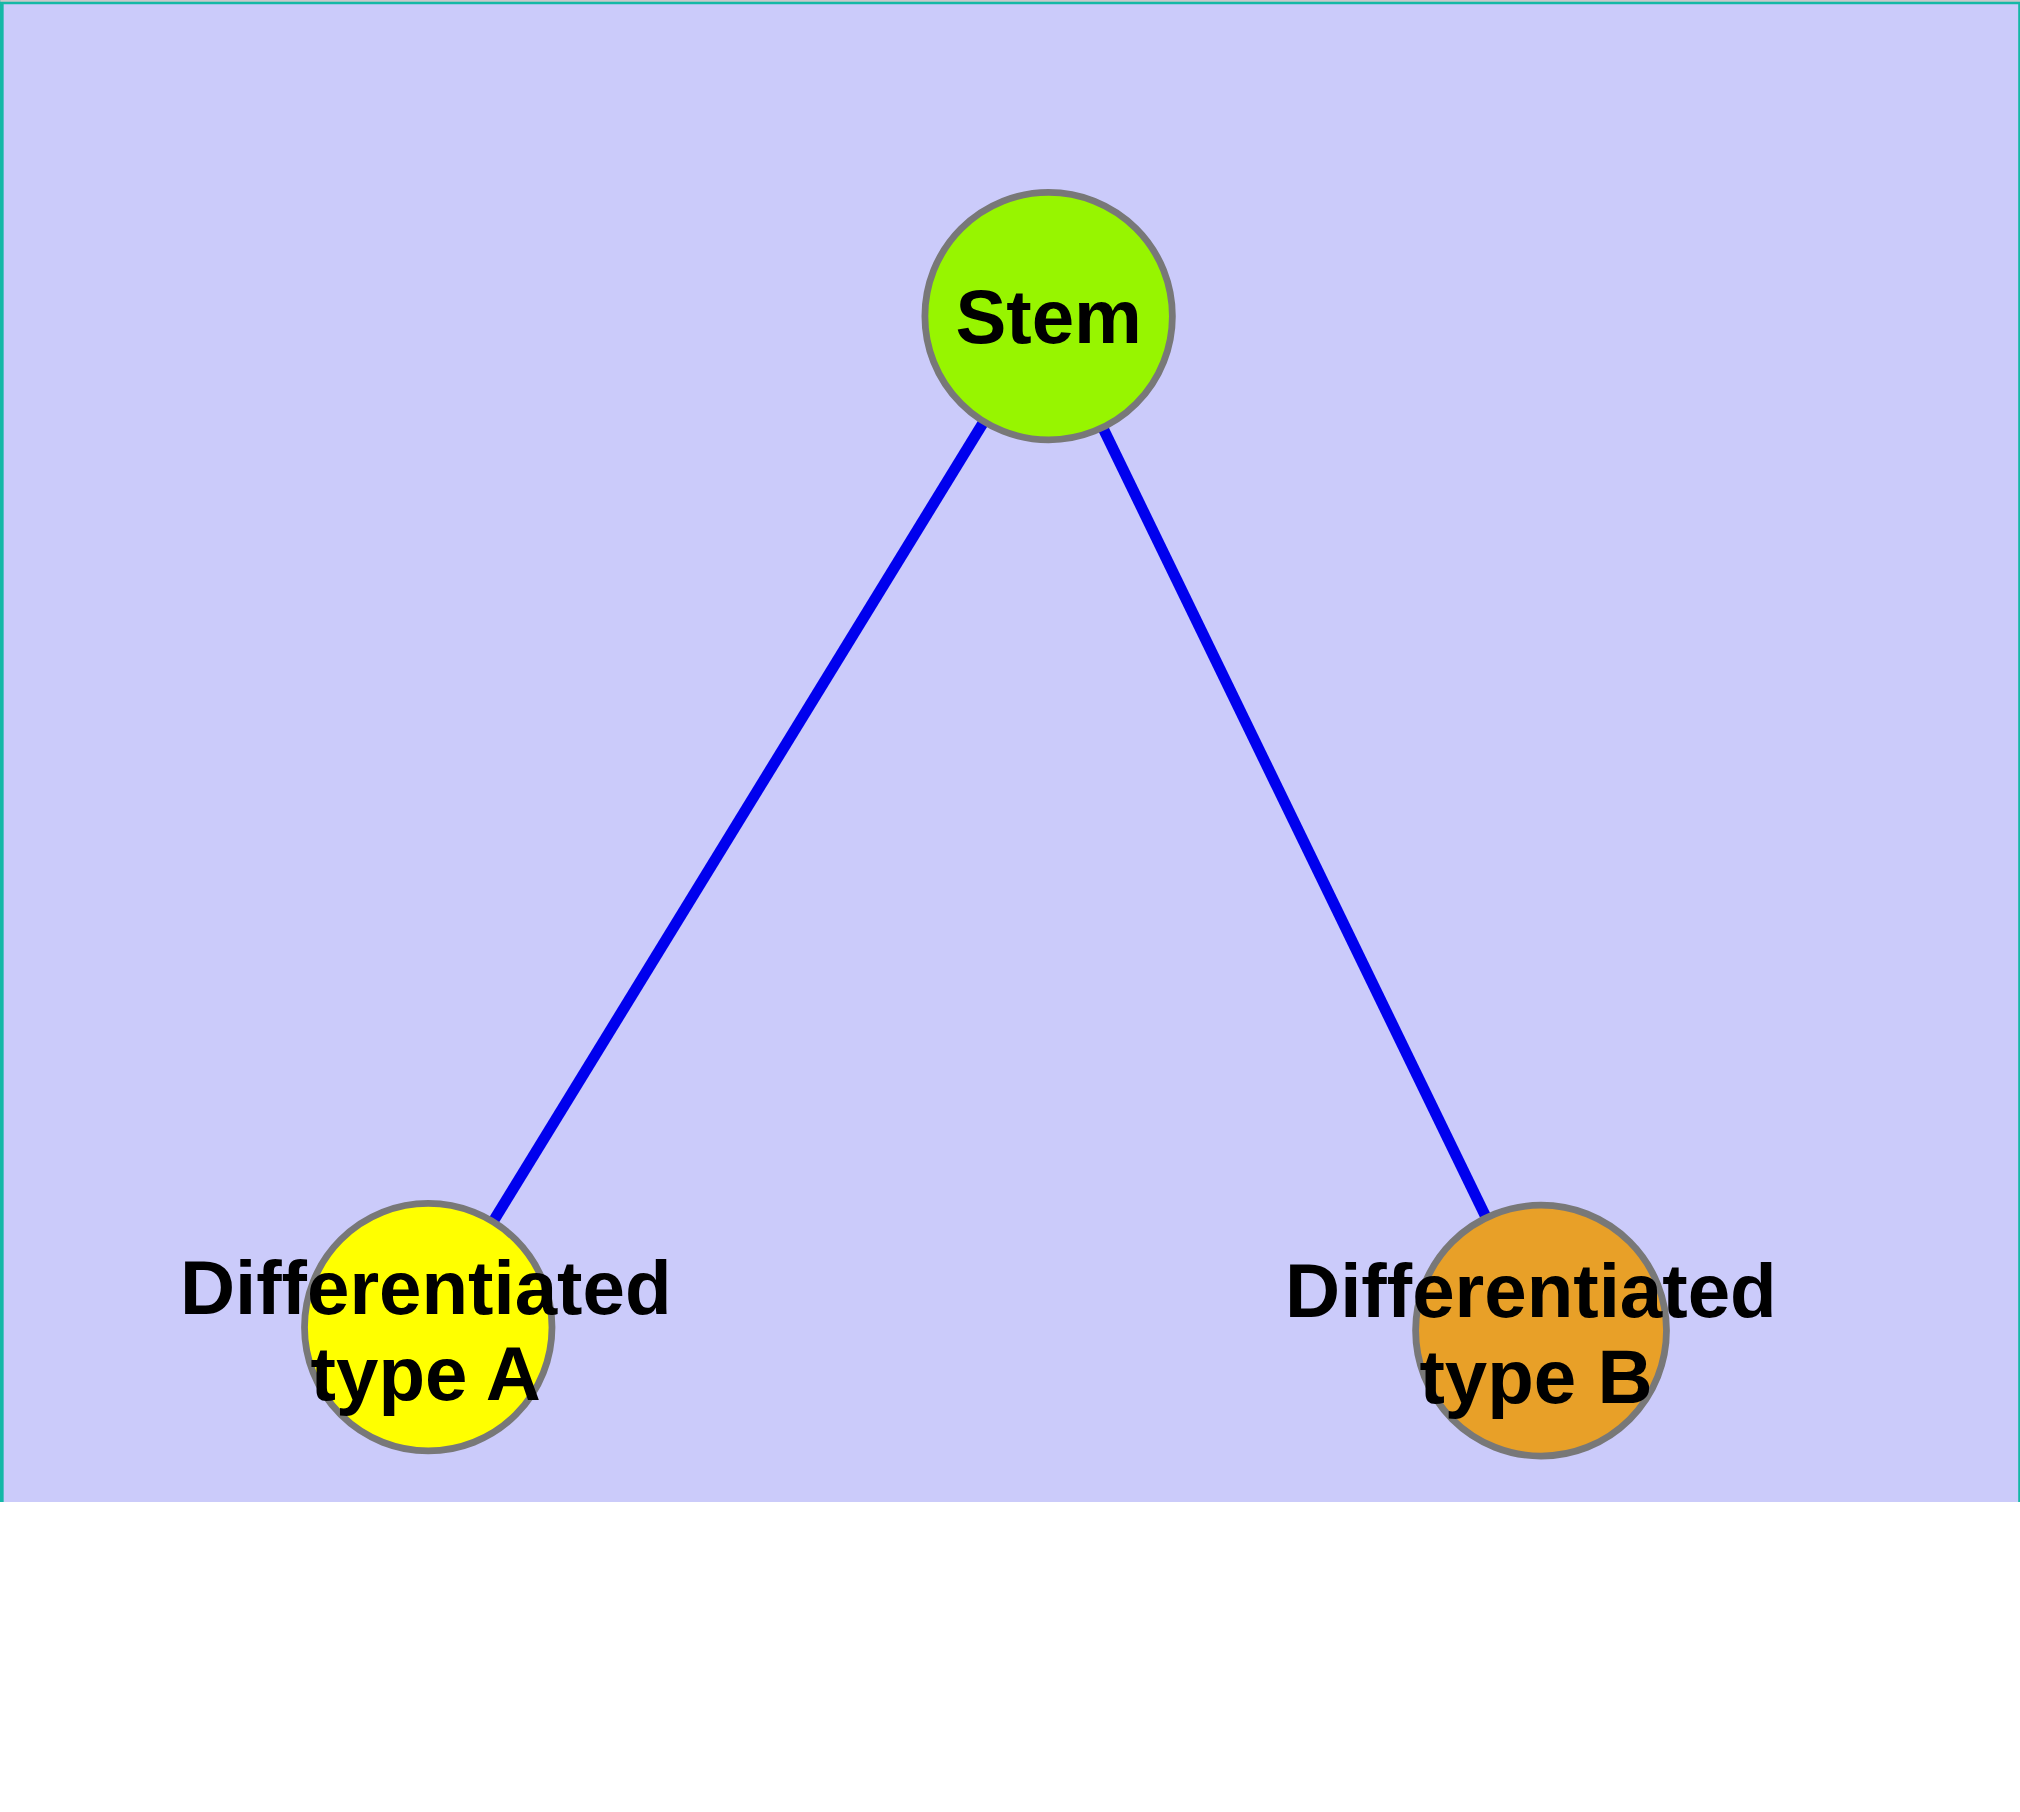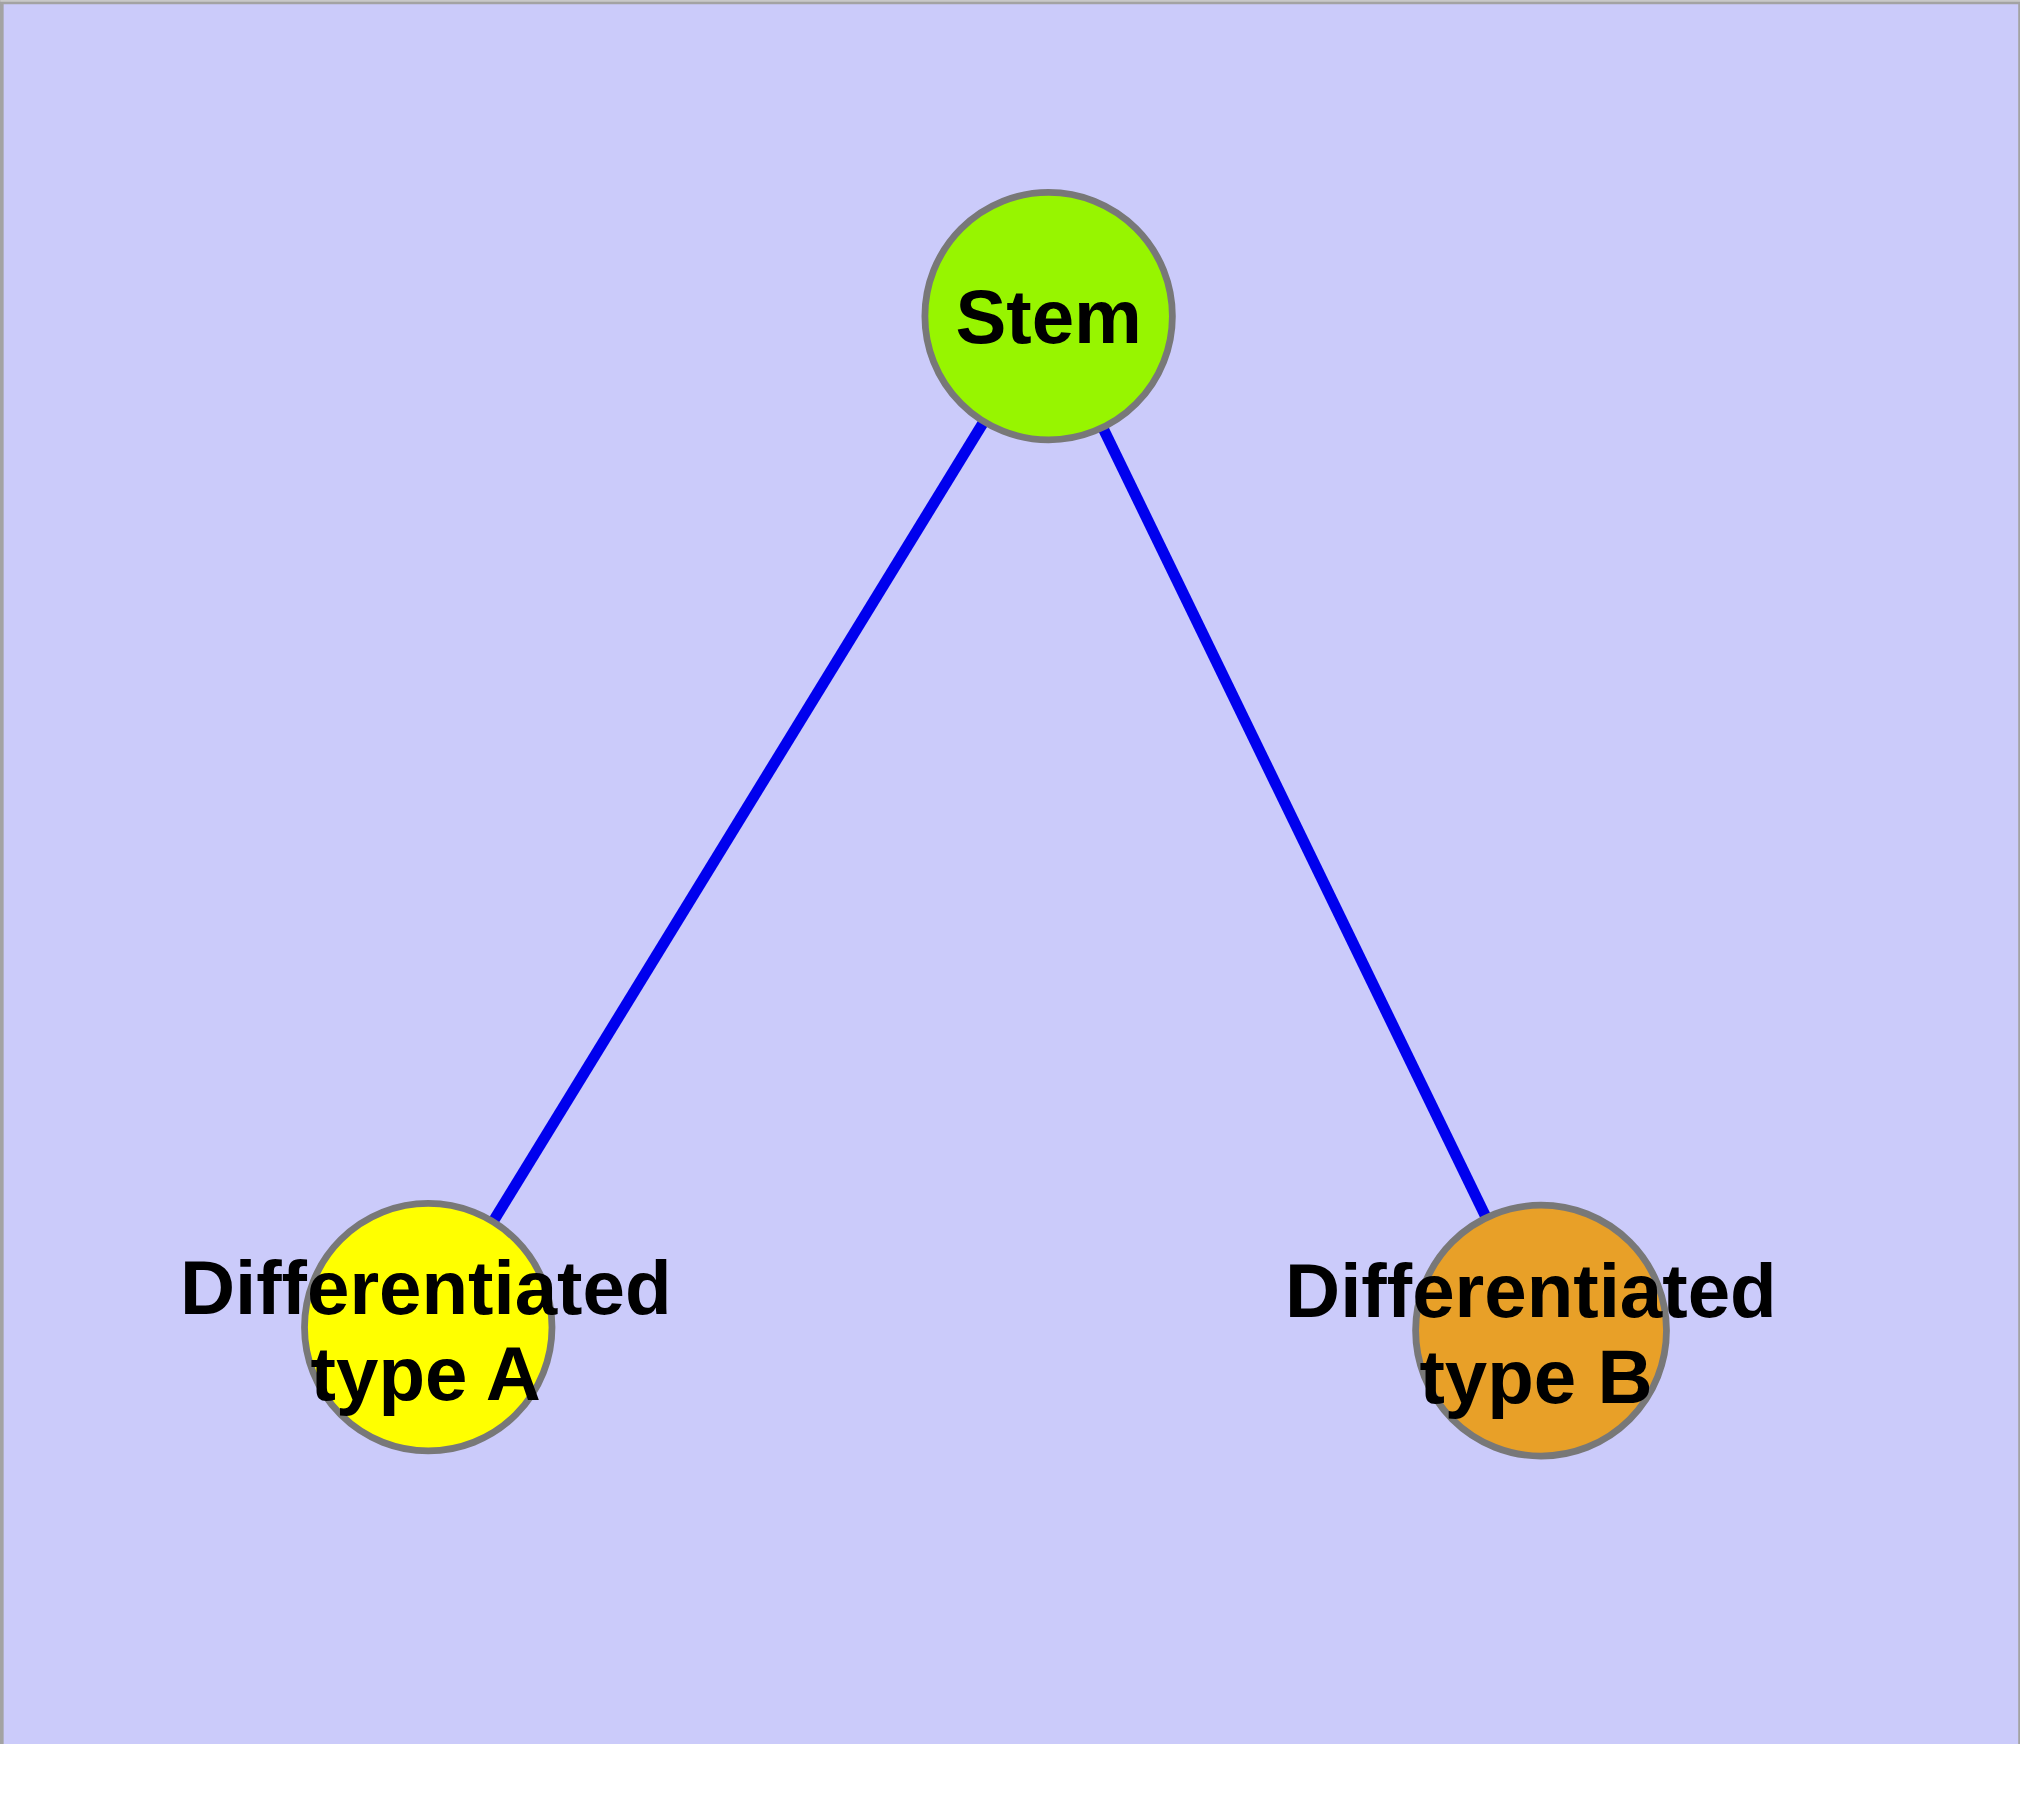--- a/index.html
+++ b/index.html
@@ -3,22 +3,22 @@
 <meta charset="utf-8">
 <style>
   html, body {
     margin: 0;
     padding: 0;
     background: #ffffff;
   }
   .canvas-wrap {
     position: relative;
     width: 2021px;
-    height: 1744px;
-    background: #a3a3a3;
+    height: 1502px;
+    background: #14b8a6;
     overflow: hidden;
     font-family: "Liberation Sans", sans-serif;
   }
   svg.graph {
     display: block;
     width: 2021px;
     height: 1812px;
   }
   .node-label {
     font-family: "Liberation Sans", sans-serif;

